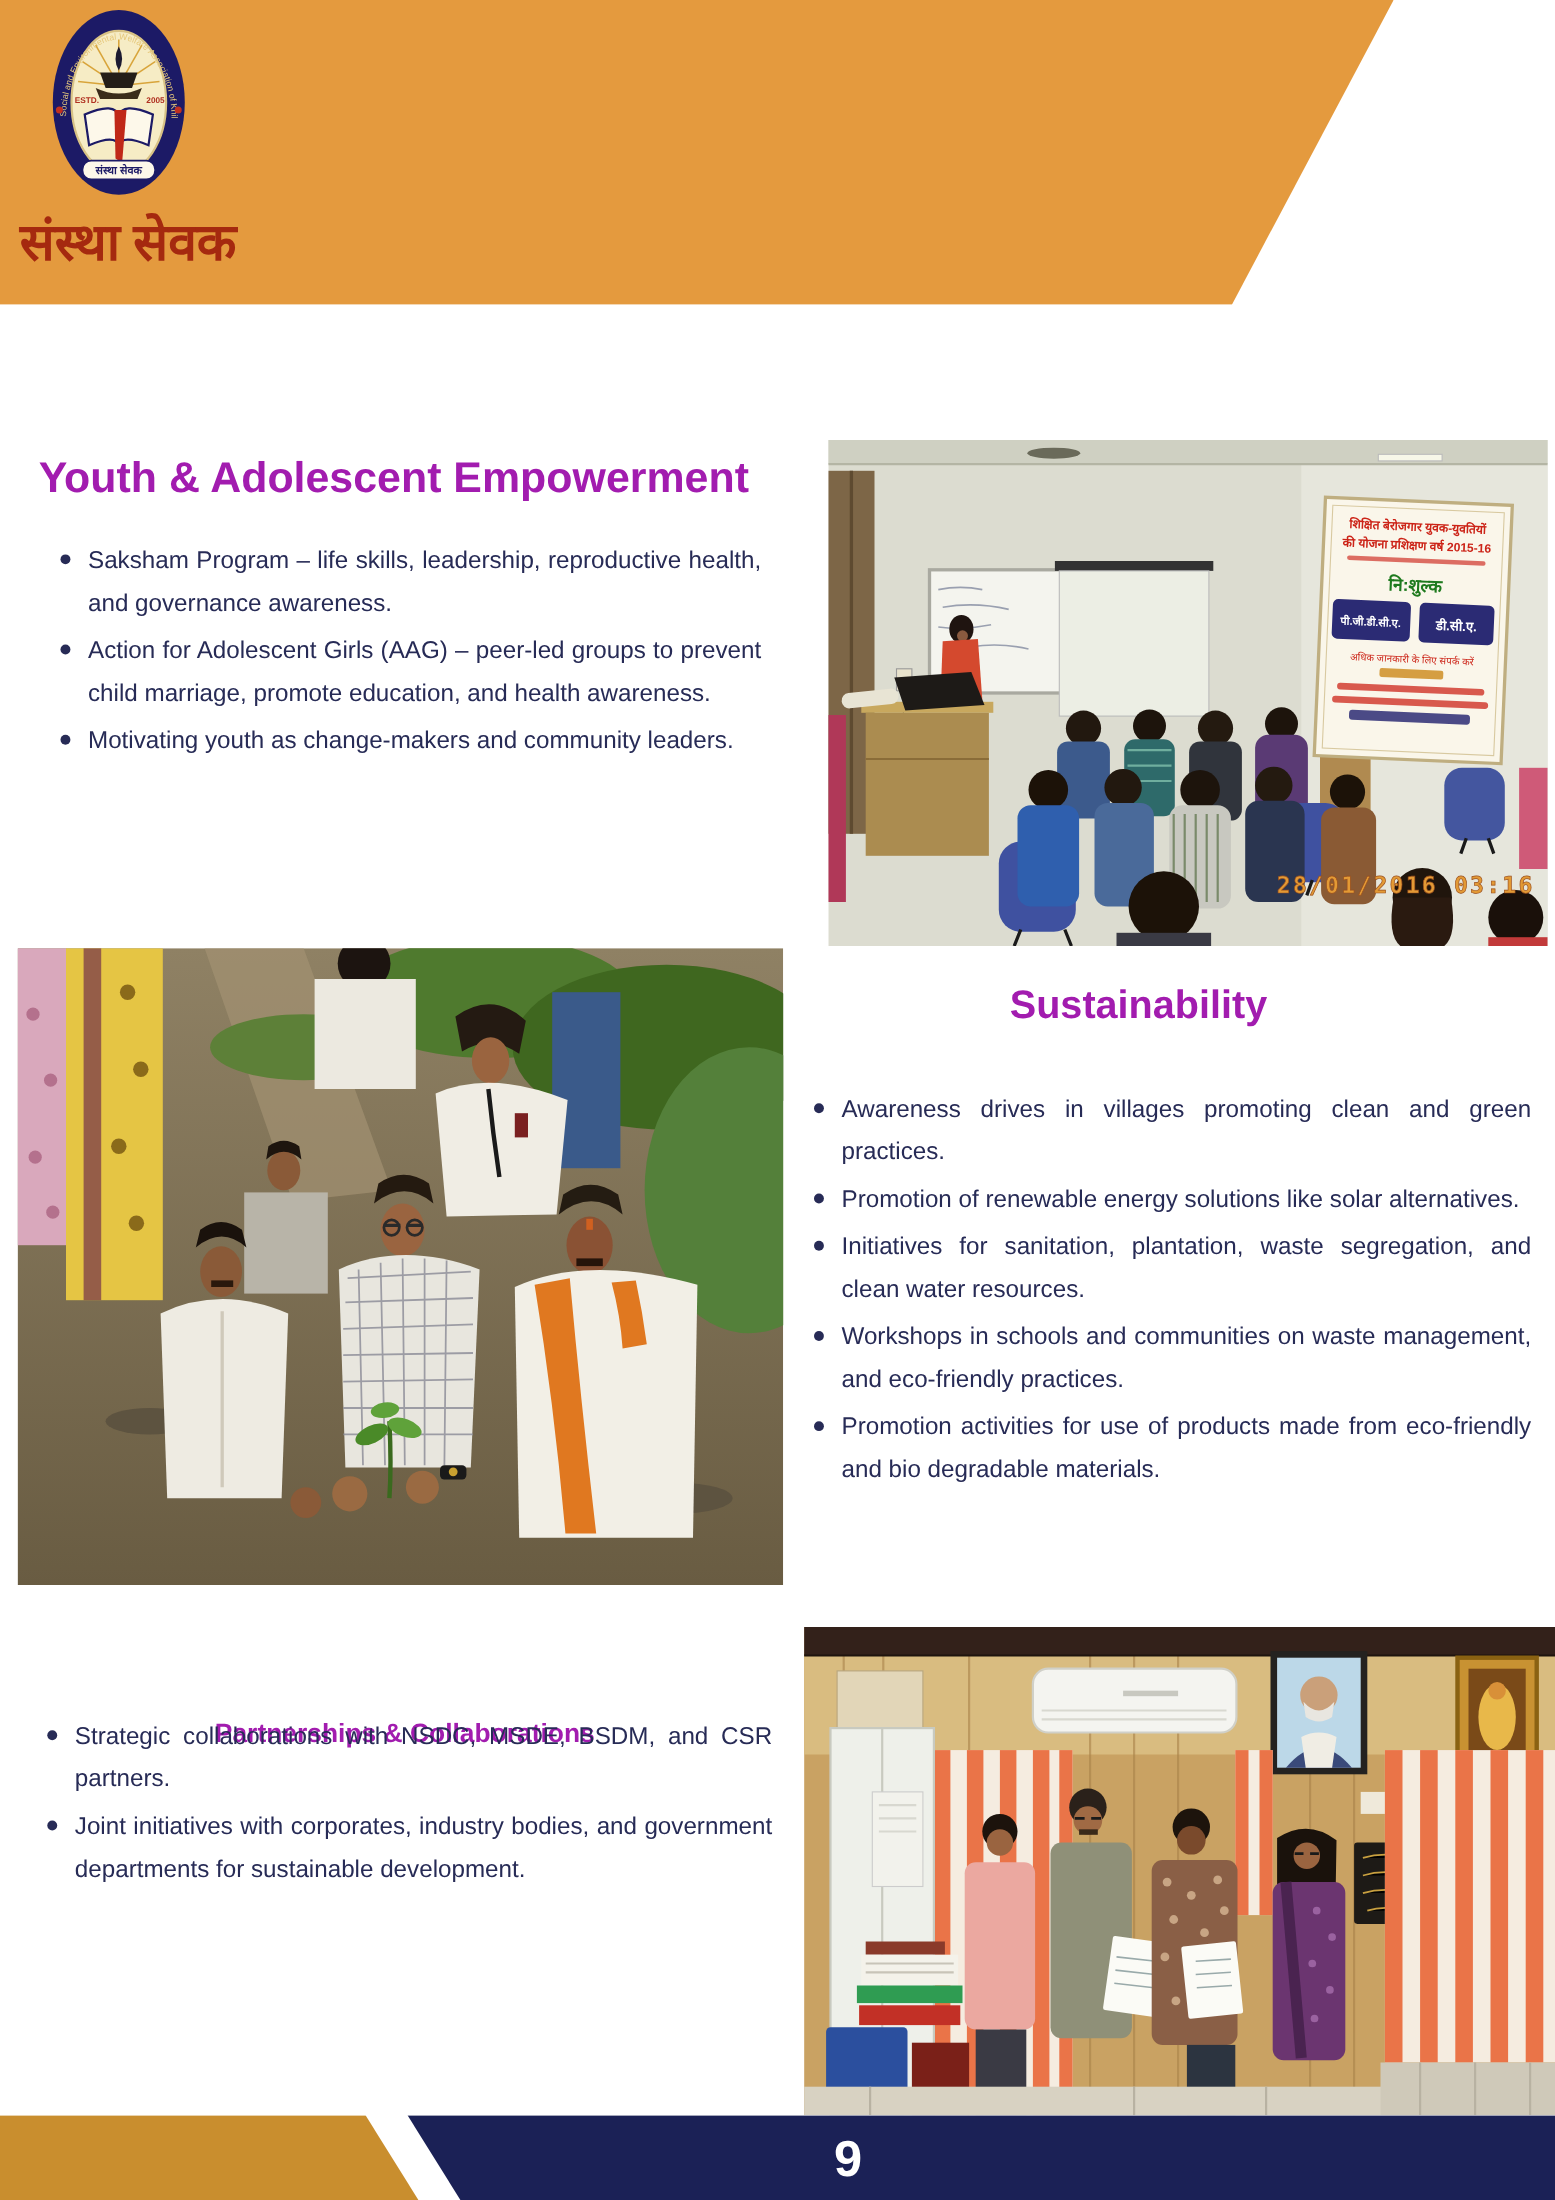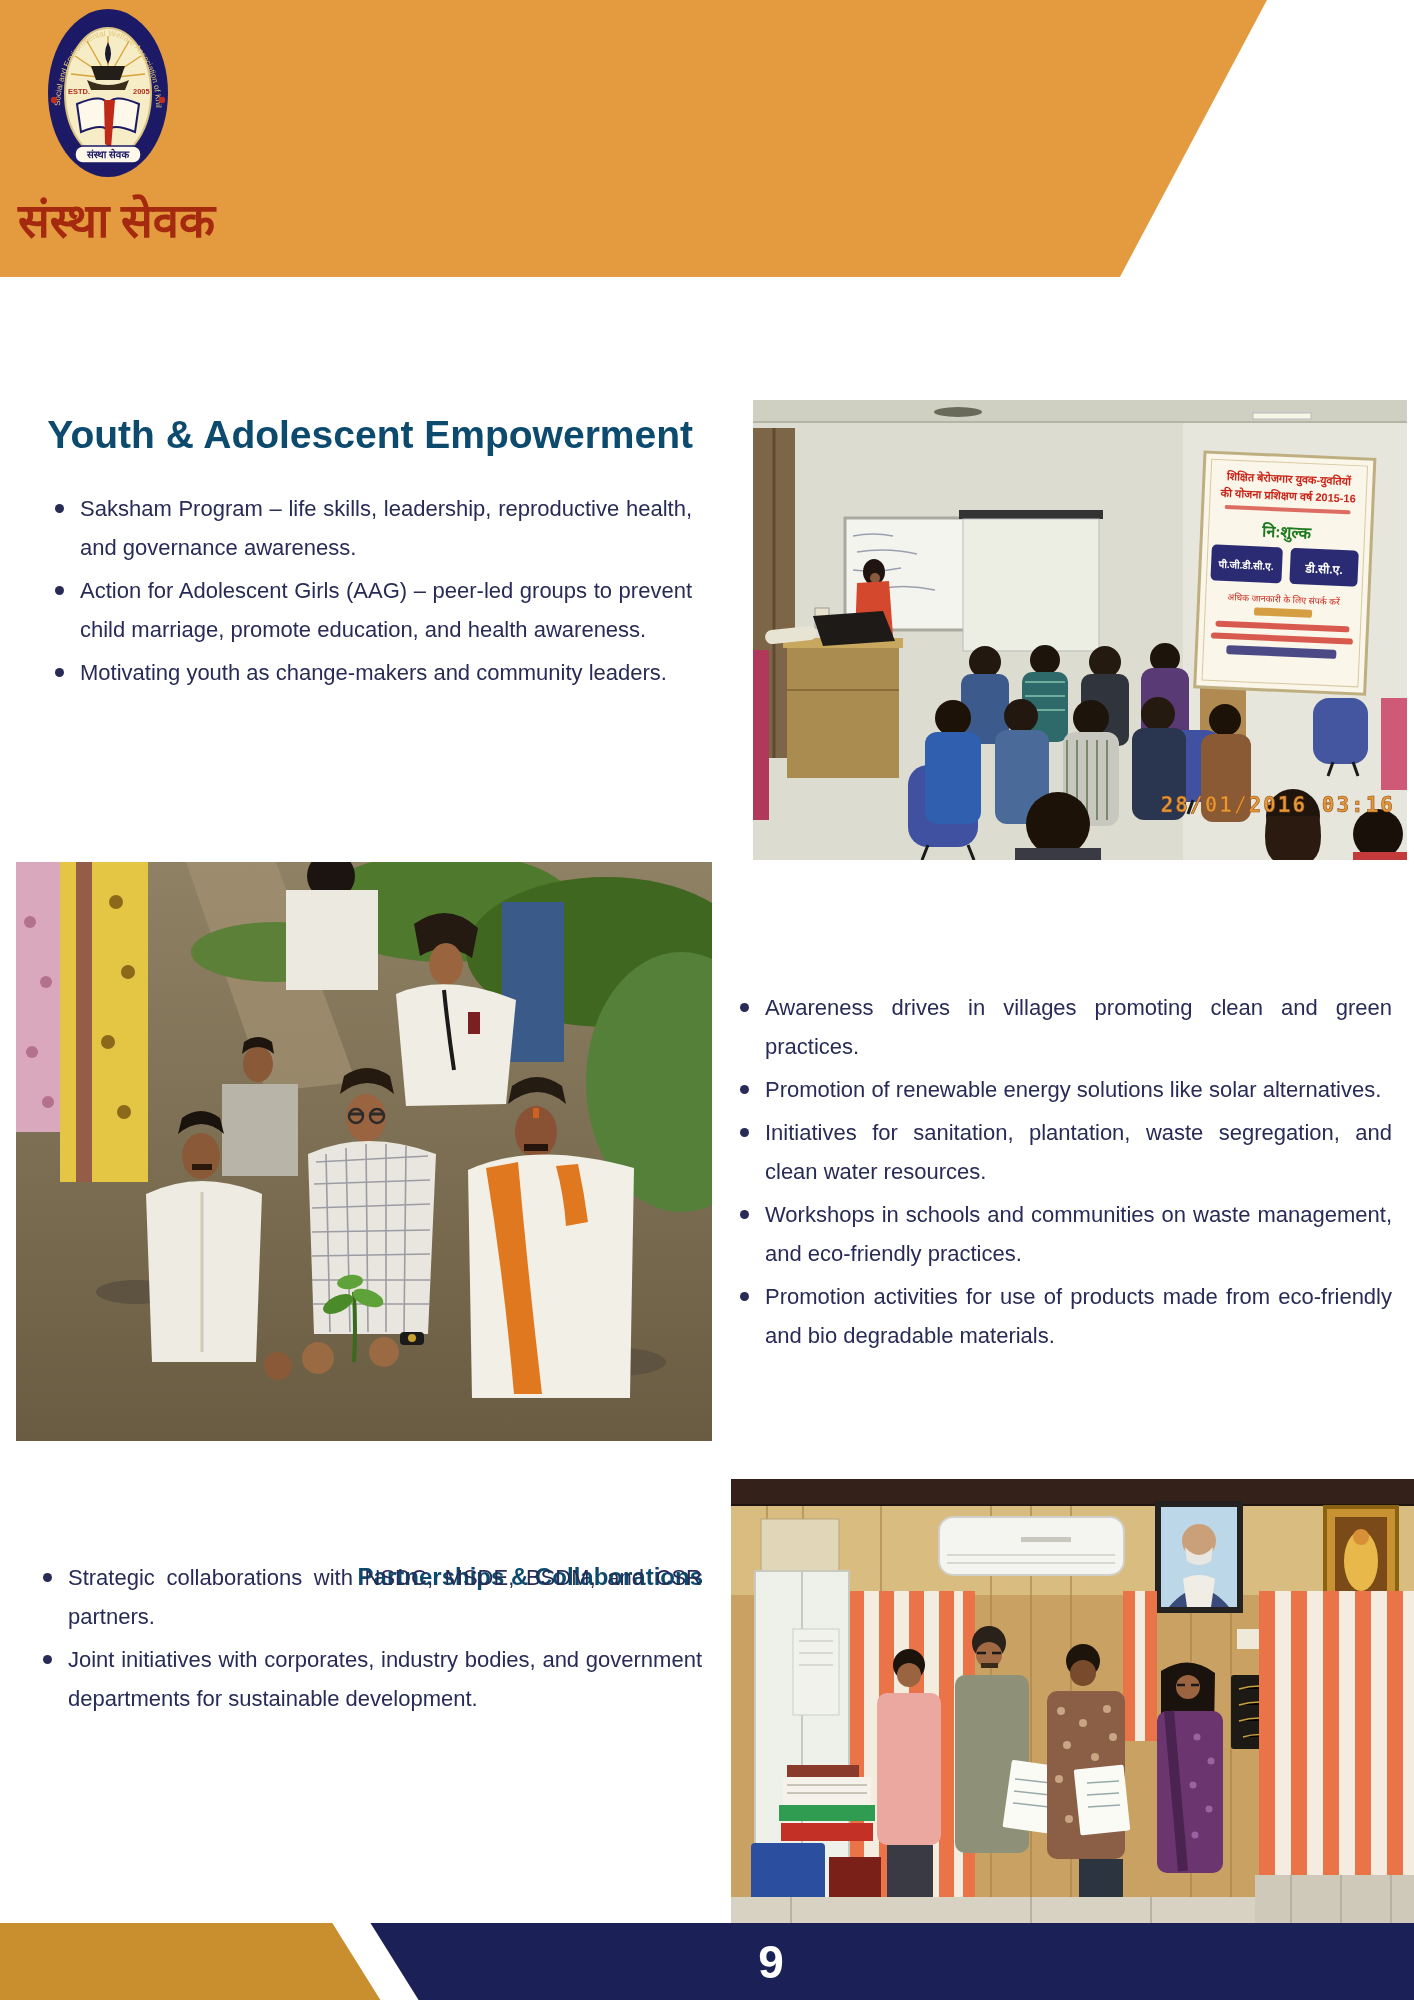--- a/index.html
+++ b/index.html
@@ -7,21 +7,21 @@
         font-family:"Liberation Sans",sans-serif;}
   
   .header-band{position:absolute;left:0;top:0;width:1414px;height:277px;background:#e49a3e;
       -webkit-clip-path:polygon(0 0,89.6% 0,79.2% 100%,0 100%);
       clip-path:polygon(0 0,89.6% 0,79.2% 100%,0 100%);}
   .logo{position:absolute;left:47px;top:8px;width:122px;height:170px;}
   .org-name{position:absolute;left:18px;top:192px;width:400px;
       font-family:"Liberation Serif",serif;font-weight:bold;font-size:47px;line-height:58px;
       color:#a5290f;}
   
-  .sec-title{position:absolute;font-weight:bold;color:#0c4a6e;text-align:right;}
+  .sec-title{position:absolute;font-weight:bold;color:#a21caf;text-align:center;}
   #youth-title{left:23px;top:413px;width:670px;font-size:39px;line-height:44px;}
   #env-title{left:745px;top:888px;width:580px;font-size:36px;line-height:49px;}
   #part-title{left:33px;top:1556px;width:670px;font-size:24px;line-height:42px;}
   
   ul.bullets{position:absolute;margin:0;padding:0;list-style:none;
       color:#272b56;font-size:22px;line-height:39px;text-align:justify;}
   ul.bullets li{position:relative;padding-left:28px;margin:0 0 4px 0;}
   ul.bullets li::before{content:"";position:absolute;left:3px;top:15px;width:9px;height:9px;
       border-radius:50%;background:#272b56;}
   #youth-bullets{left:52px;top:489px;width:640px;}
@@ -251,20 +251,21 @@
     <ellipse cx="352" cy="436" rx="16" ry="8" fill="#5fa23a" transform="rotate(20 352 436)"></ellipse>
     <ellipse cx="334" cy="420" rx="13" ry="7" fill="#5fa23a" transform="rotate(-8 334 420)"></ellipse>
     <circle cx="302" cy="496" r="16" fill="#9a6a42"></circle>
     <circle cx="368" cy="490" r="15" fill="#9a6a42"></circle>
     <circle cx="262" cy="504" r="14" fill="#8a5a38"></circle>
     <rect x="384" y="470" width="24" height="13" rx="4" fill="#1a1a1a"></rect>
     <circle cx="396" cy="476" r="4" fill="#c8a030"></circle>
   </svg>
 
   <div id="env-title" class="sec-title">
+    <div>Sustainability</div>
   </div>
   <ul id="env-bullets" class="bullets">
       <li>Awareness drives in villages promoting clean and green practices.</li>
       <li>Promotion of renewable energy solutions like solar alternatives.</li>
       <li>Initiatives for sanitation, plantation, waste segregation, and clean water resources.</li>
       <li>Workshops in schools and communities on waste management, and eco-friendly practices.</li>
       <li>Promotion activities for use of products made from eco-friendly and bio degradable materials.</li>
     </ul>
 
   <div id="part-title" class="sec-title">Partnerships &amp; Collaborations</div>

